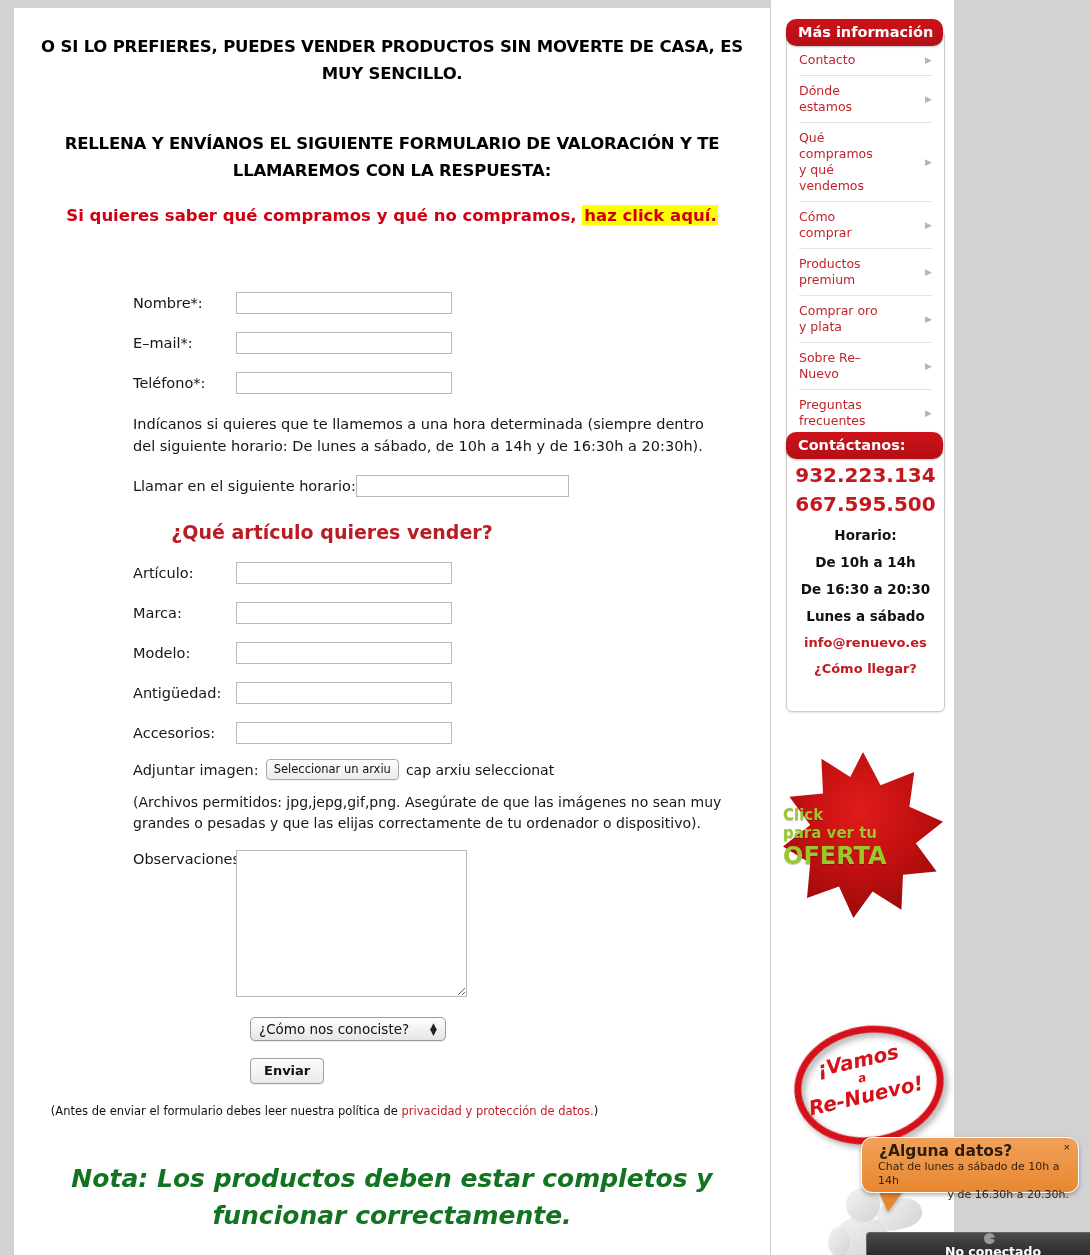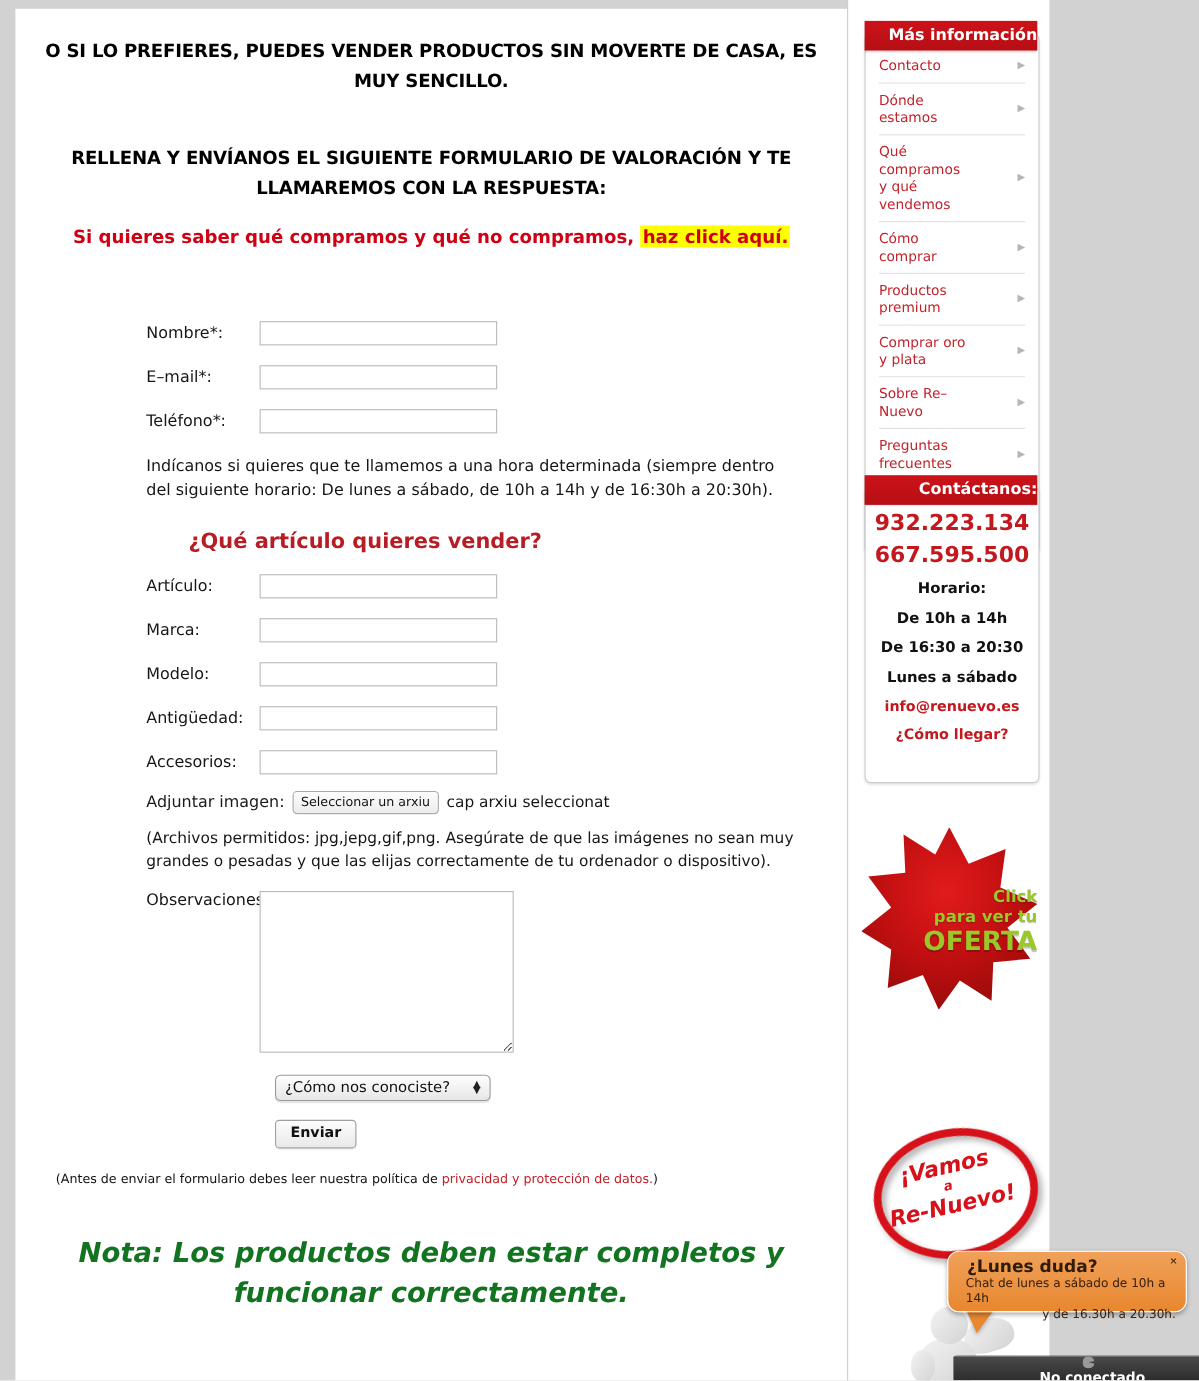--- a/index.html
+++ b/index.html
@@ -285,26 +285,25 @@
     box-shadow: 0 1px 2px rgba(0,0,0,0.10);
   }
   .side-header {
     position: absolute;
     left: 786px;
     background: linear-gradient(to bottom, #cd1219 0%, #b50f15 100%);
     color: #fff;
     font-family: "DejaVu Sans", sans-serif;
     font-weight: bold;
     font-size: 14.5px;
-    border-radius: 0;
+    border-radius: 10px;
     padding: 5px 0 6px 12px;
     width: 145px;
     box-shadow: 0 1px 2px rgba(0,0,0,0.25);
     z-index: 3;
-    text-align: right;
   }
   #menu-box { top: 30px; padding-top: 14px; padding-bottom: 4px; }
   #menu-header { top: 19px; }
   .menu-item {
     display: flex;
     align-items: center;
     justify-content: space-between;
     border-bottom: 1px solid #e2e2e2;
     margin: 0 12px;
     padding: 7px 0 7px 0;
@@ -363,21 +362,21 @@
       96% 72%, 75% 74%, 74% 95%, 56% 84%, 44% 100%, 35% 81%,
       15% 88%, 17% 67%, 0% 57%, 17% 44%, 4% 27%, 25% 25%, 24% 4%, 42% 15%
     );
     filter: drop-shadow(2px 3px 3px rgba(0,0,0,0.35));
   }
   #star-text {
     position: absolute;
     inset: 0;
     display: flex;
     flex-direction: column;
-    align-items: flex-end;
+    align-items: flex-start;
     justify-content: center;
     font-family: "DejaVu Sans", sans-serif;
     font-weight: bold;
     color: #9ac828;
     text-shadow: 0 1px 1px rgba(0,0,0,0.25);
     padding-top: 6px;
     box-sizing: border-box;
   }
   #star-l1 { font-size: 15px; line-height: 18px; }
   #star-l2 { font-size: 15px; line-height: 18px; }
@@ -537,20 +536,24 @@
         <input class="finput" type="text" value="" style="">
       </div>
 
       <div class="frow">
         <span class="flabel">Teléfono*:</span>
         <input class="finput" type="text" value="" style="">
       </div>
 
       <div class="para" style="margin-top:10px">Indícanos si quieres que te llamemos a una hora determinada (siempre dentro del siguiente horario: De lunes a sábado, de 10h a 14h y de 16:30h a 20:30h).</div>
 
+      <div id="horario-row">
+        <span class="flabel-inline">Llamar en el siguiente horario:</span>
+        <input id="horario-input" type="text" value="" style="">
+      </div>
 
       <div id="sub-head">¿Qué artículo quieres vender?</div>
 
       <div class="frow" style="margin-top:10px">
         <span class="flabel">Artículo:</span>
         <input class="finput" type="text" value="" style="">
       </div>
 
       <div class="frow">
         <span class="flabel">Marca:</span>
@@ -688,21 +691,21 @@
     <div class="blob" id="blob-arm"></div>
     <div class="blob" id="blob-body"></div>
     <div class="blob" id="blob-head"></div>
     <div class="blob" id="blob-arm2"></div>
   </div>
 
   <div id="chat-bubble-tail"></div>
 
   <div id="chat-bubble">
     <span id="chat-close">×</span>
-    <div id="chat-title">¿Lunes duda?</div>
+    <div id="chat-title">¿Alguna datos?</div>
     <div class="chat-line" id="chat-l1">Chat de lunes a sábado de 10h a 14h</div>
     <div class="chat-line" id="chat-l2">y de 16.30h a 20.30h.</div>
   </div>
 
   <div id="chat-bar">
     <span id="chat-dot"></span>
     <span id="chat-bar-strong">No conectado</span>
     <span id="chat-bar-rest">- Deja un mensaje</span>
   </div>
 

